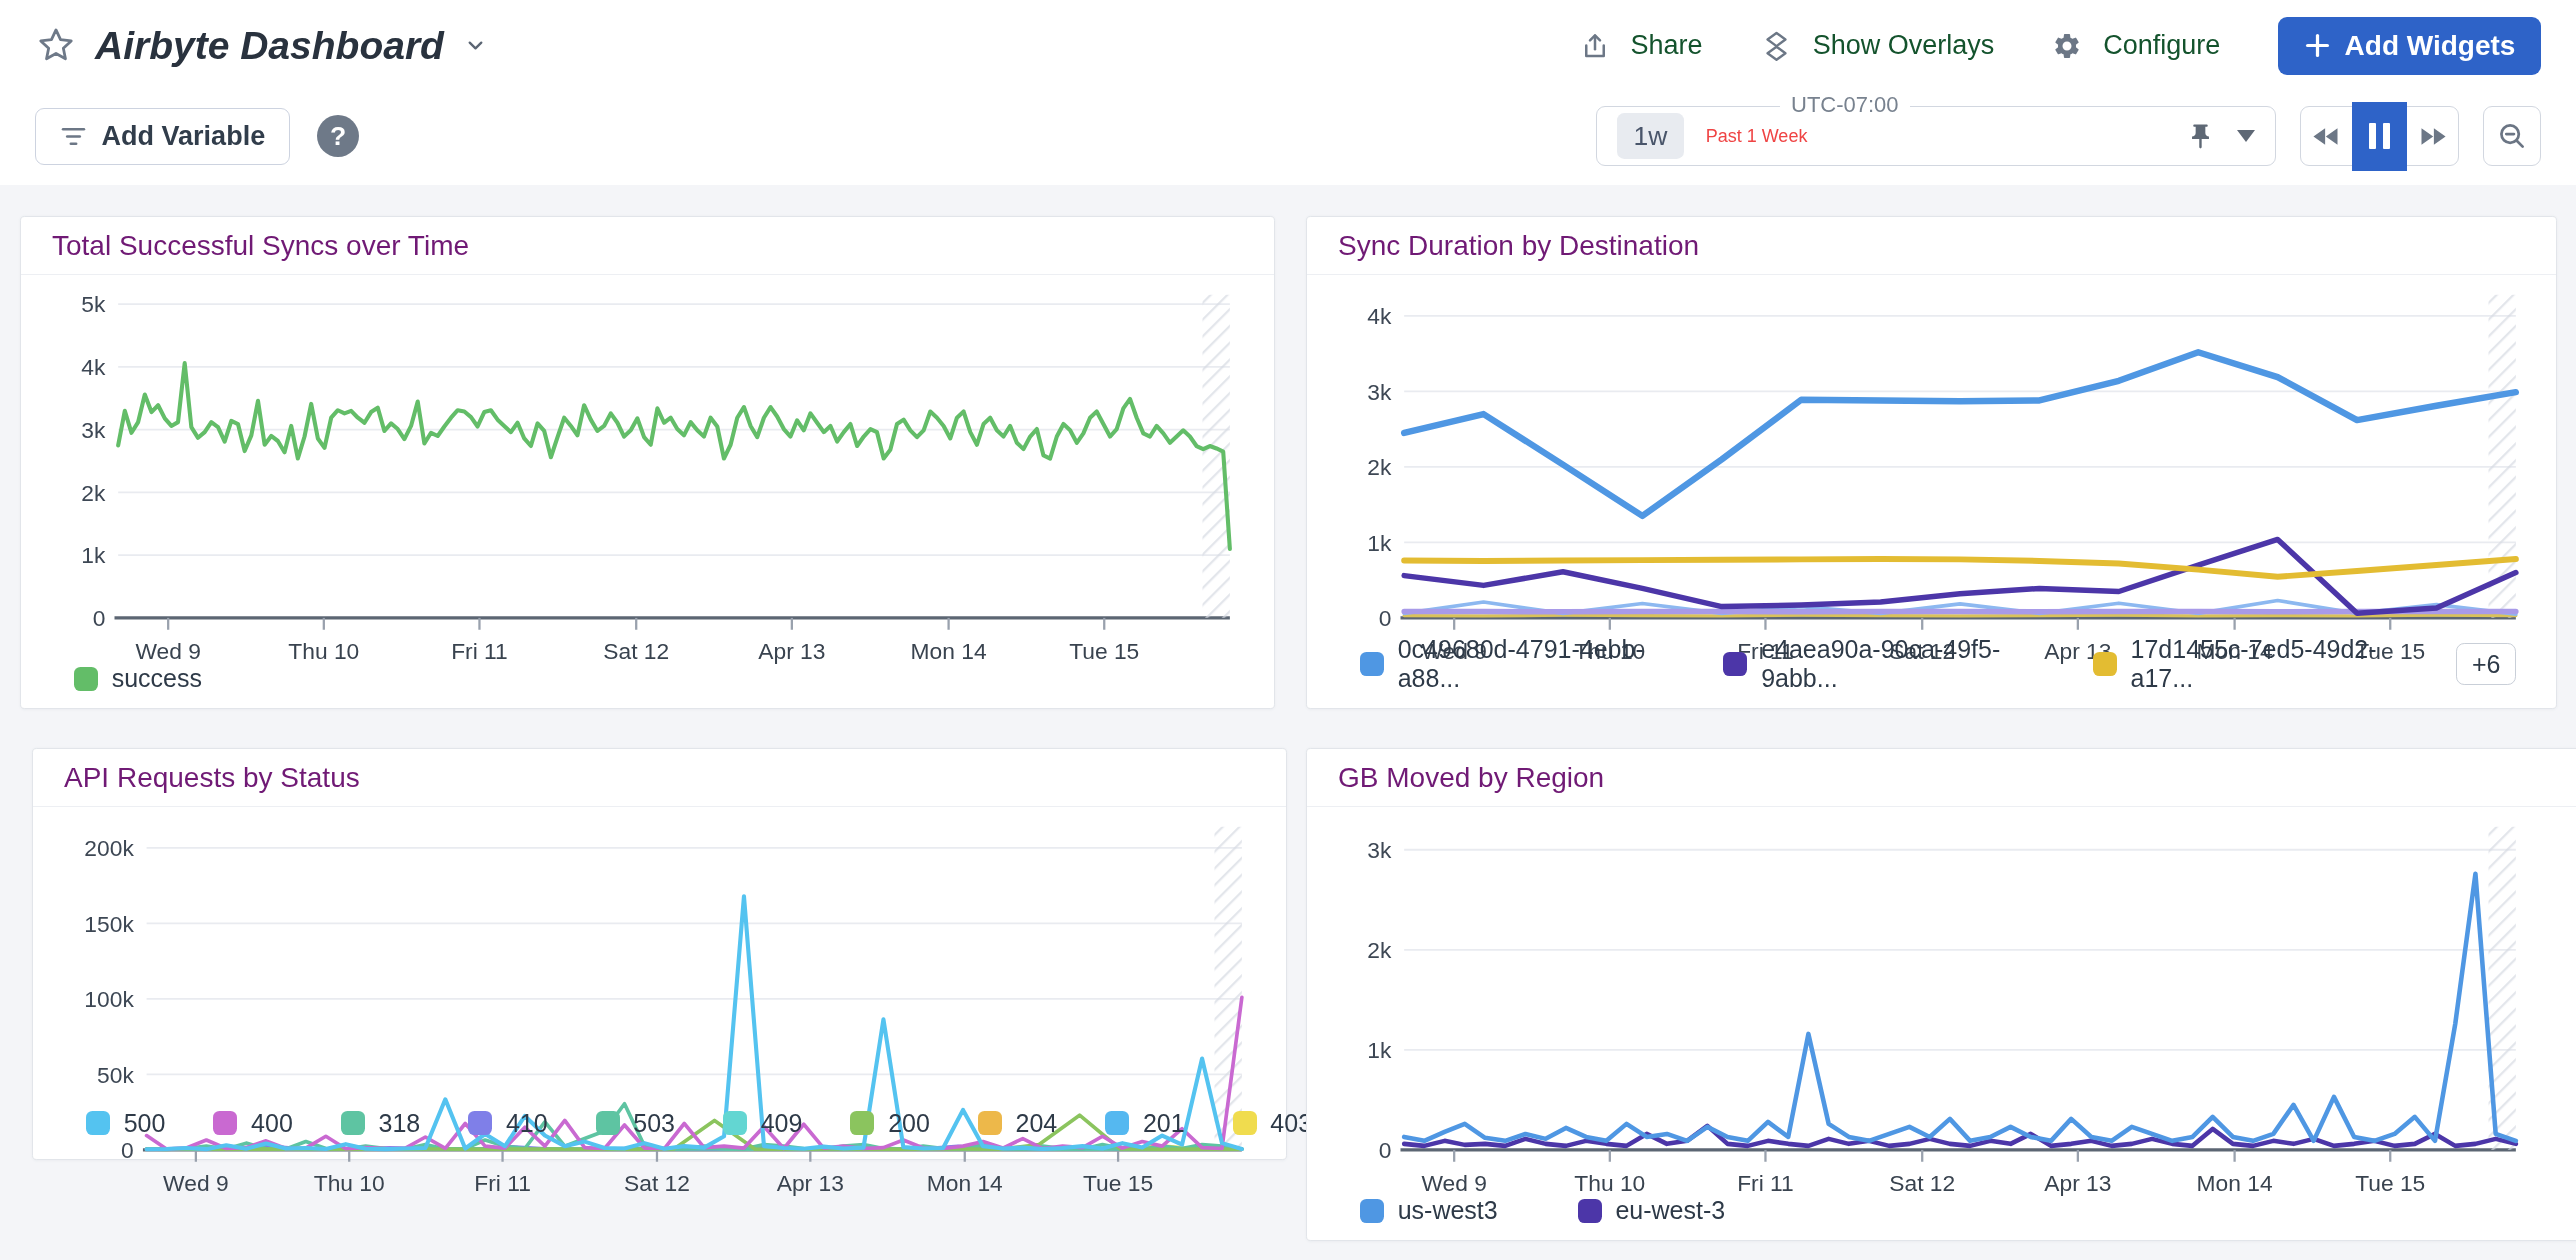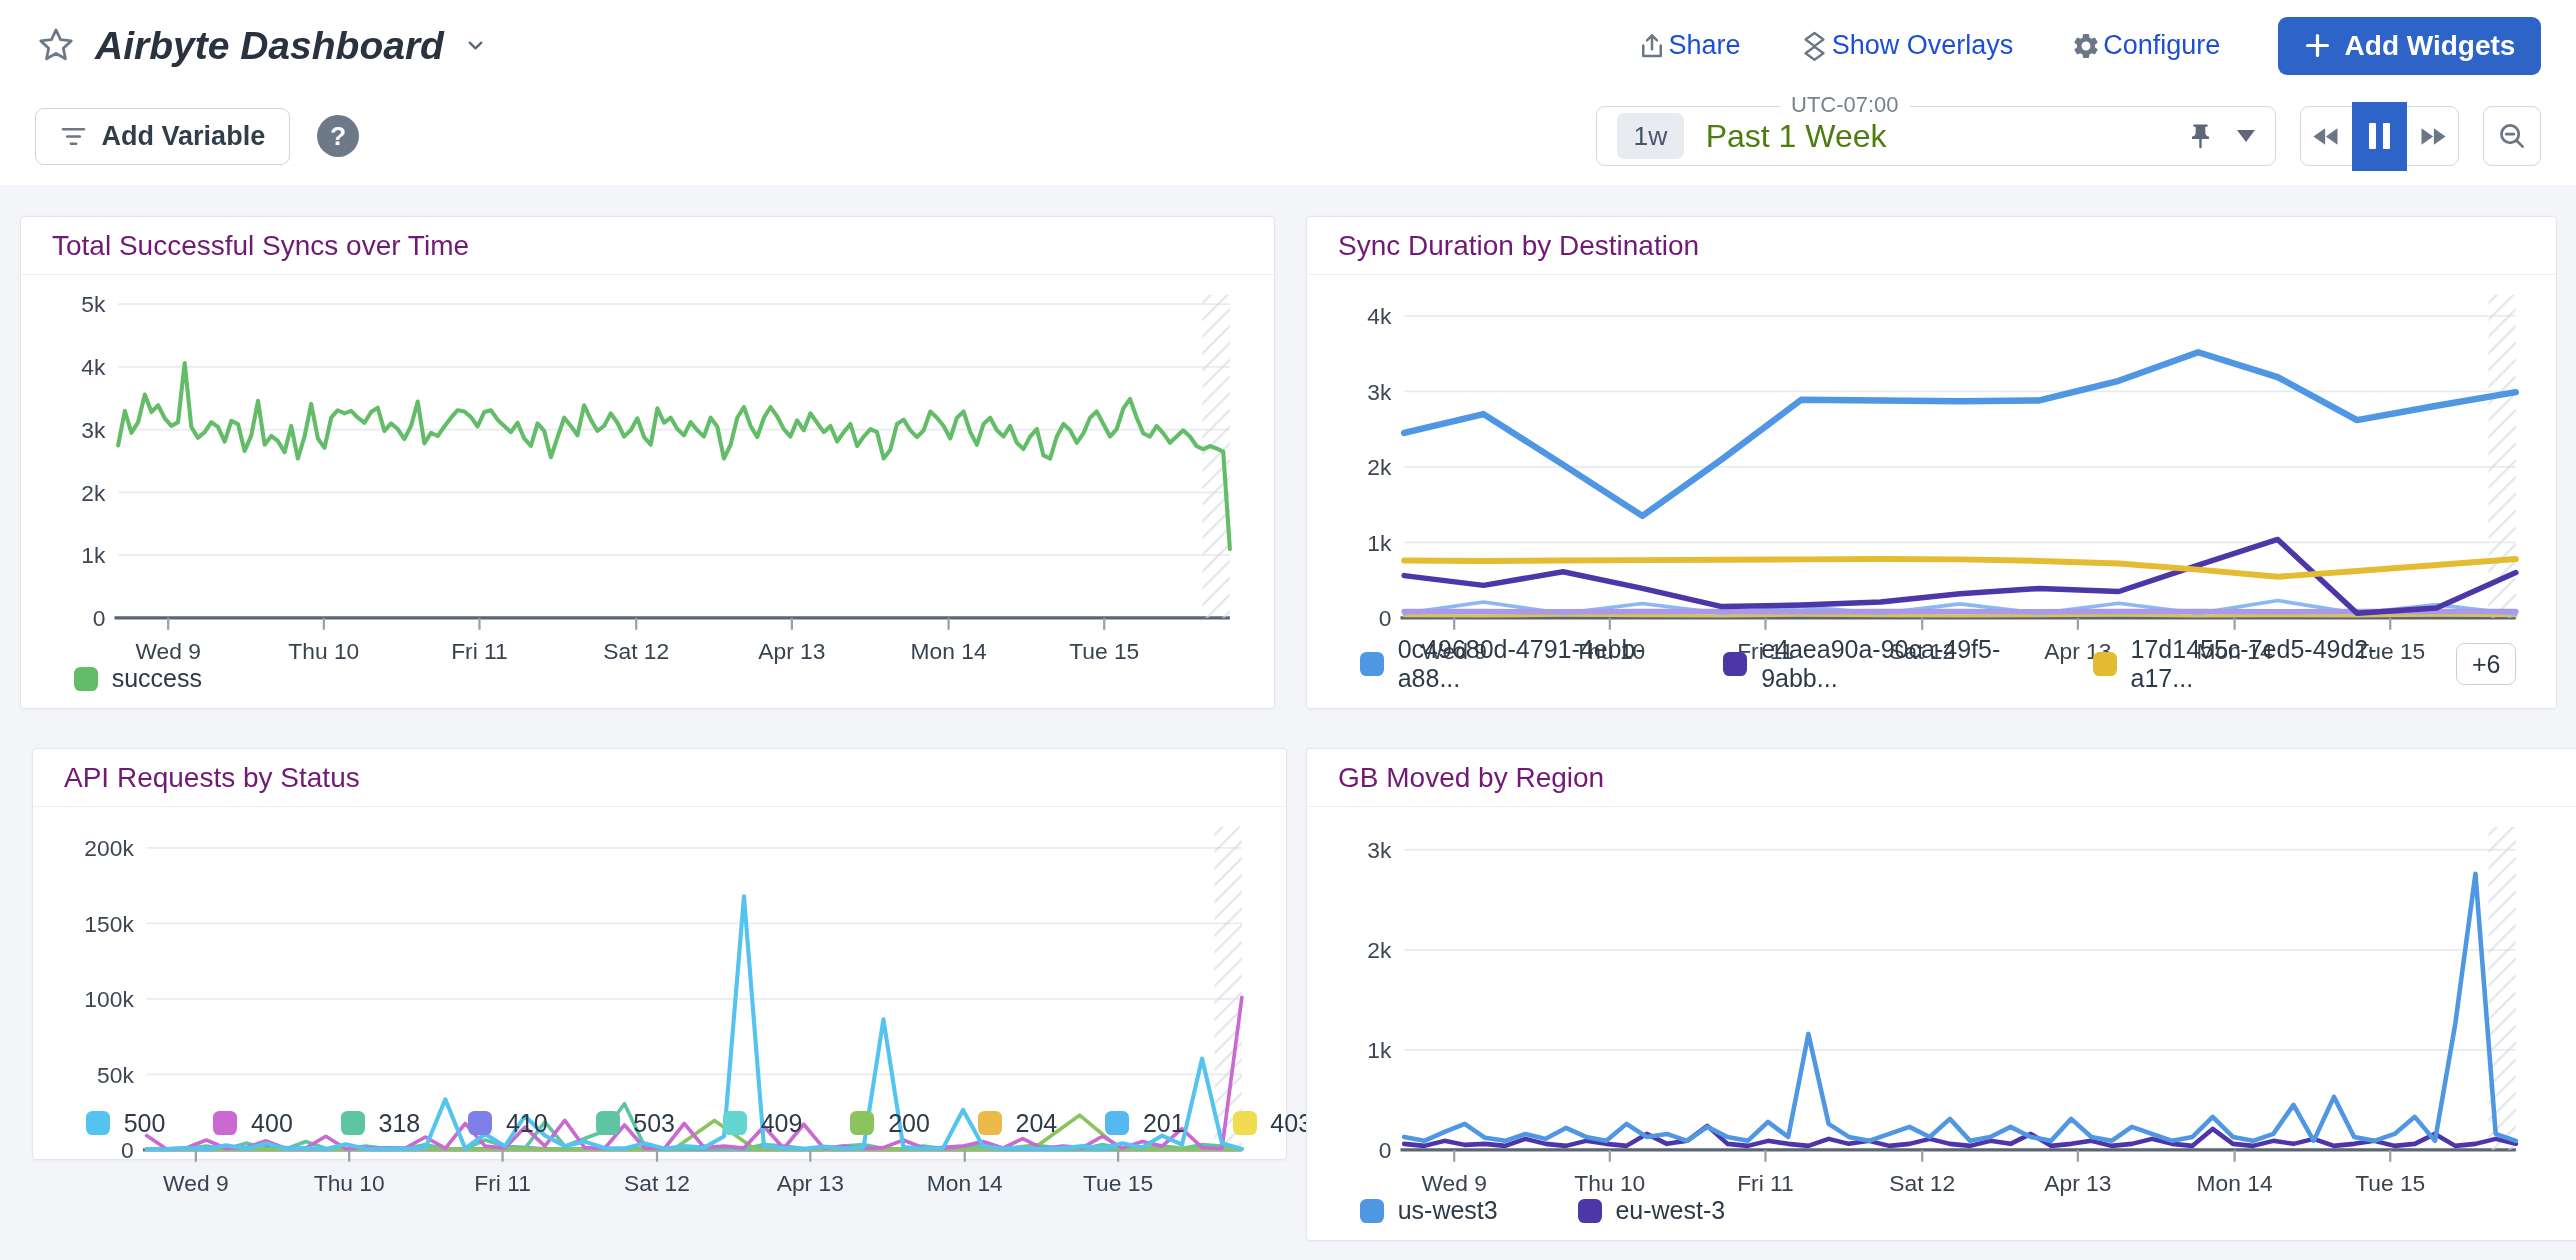--- a/index.html
+++ b/index.html
@@ -5,32 +5,32 @@
   * { margin:0; padding:0; box-sizing:border-box; }
   html,body { width:2576px; height:1261px; background:#ffffff; font-family:"Liberation Sans", sans-serif; overflow:hidden; }
   #app { position:relative; width:2576px; height:1261px; }
   .content-bg { position:absolute; left:0; top:185px; right:0; bottom:0; background:#f4f5f8; }
 
   
   .row1 { position:absolute; left:0; top:0; right:0; height:91px; display:flex; align-items:center; padding:0 35px; background:#fff; }
   .title-group { display:flex; align-items:center; gap:18px;font-style:italic; }
   .page-title { font-size:39px; font-weight:600; color:#29323e; }
   .hdr-actions { margin-left:auto; display:flex; align-items:center; gap:58px; }
-  .hdr-action { display:flex; align-items:center; gap:2px; font-size:27px; color:#1d4ed8; cursor:pointer; }
+  .hdr-action { display:flex; align-items:center; gap:21px; font-size:27px; color:#14532d; cursor:pointer; }
   .btn-primary { display:flex; align-items:center; gap:13.7px; background:#2e63c8; color:#fff; font-size:28px; font-weight:600; height:58px; padding:0 25.6px; border-radius:9px; cursor:pointer; }
 
   
   .row2 { position:absolute; left:0; top:91px; right:0; height:90px; display:flex; align-items:center; padding:0 35px; background:#fff; }
   .btn-outline { display:flex; align-items:center; gap:14.6px; height:57px; padding:0 24px; border:1.8px solid #cdd3e0; border-radius:9px; background:#fff; font-size:27px; font-weight:700; color:#313d4b; cursor:pointer; }
   .help-circle { width:42px; height:42px; border-radius:50%; background:#6e7988; color:#fff; font-size:26.5px; font-weight:700; display:flex; align-items:center; justify-content:center; margin-left:27px; cursor:pointer; }
   .time-cluster { margin-left:auto; display:flex; align-items:center; gap:24px; }
   .time-box { position:relative; width:680px; height:60px; border:1.8px solid #d2d7e0; border-radius:9px; background:#fff; display:flex; align-items:center; padding:0 20px; gap:22px; cursor:pointer; }
   .tz-label { position:absolute; top:-14.6px; left:183px; background:#fff; padding:0 11px; font-size:22px; color:#78828f; }
   .range-pill { background:#e8ebf0; border-radius:7.3px; padding:7.3px 16.4px; font-size:26.5px; font-weight:500; color:#49556a; }
-  .range-label { font-size:32px; color:#4d7c0f; }
+  .range-label { font-size:18px; color:#ef4444; }
   .time-box .spacer { flex:1; }
   .caret-down { width:0; height:0; border-left:9px solid transparent; border-right:9px solid transparent; border-top:12px solid #5e6875; }
   .nav-group { position:relative; height:60px; border:1.8px solid #d2d7e0; border-radius:9px; background:#fff; display:flex; align-items:center; }
   .nav-btn { width:51px; height:57px; display:flex; align-items:center; justify-content:center; cursor:pointer; }
   .nav-pause { width:55px; height:69px; background:#2e63c8; display:flex; align-items:center; justify-content:center; gap:7.3px; cursor:pointer; }
   .nav-pause i { display:block; width:7.3px; height:25.6px; background:#fff; border-radius:0.9px; }
   .sq-btn { width:58px; height:60px; border:1.8px solid #d2d7e0; border-radius:9px; background:#fff; display:flex; align-items:center; justify-content:center; cursor:pointer; }
 
   
   .card { position:absolute; background:#fff; border:0.9px solid #e2e5ea; border-radius:4.6px; box-shadow:0 0.9px 2.7px rgba(60,70,90,.05); }

